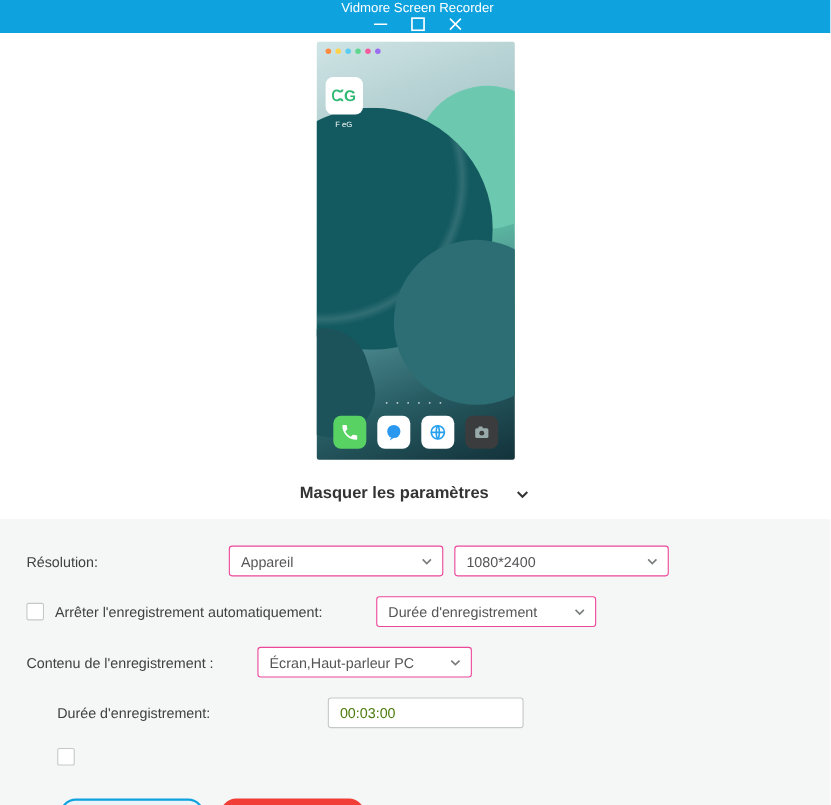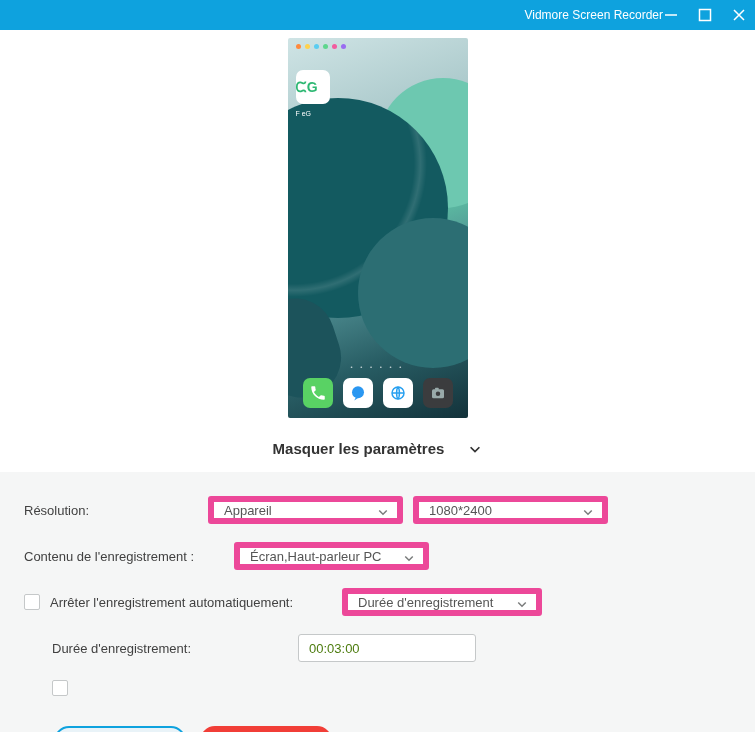--- a/index.html
+++ b/index.html
@@ -1,58 +1,58 @@
 <!DOCTYPE html>
 <html><head>
 <meta charset="utf-8">
 <style>
   * { box-sizing: border-box; margin: 0; padding: 0; font-family: -apple-system, "Segoe UI", Arial, sans-serif; }
   body { width: 755px; height: 732px; background: #fff; overflow: hidden; }
 
   
-  .titlebar { height: 30px; background: #0ea2de; display: flex; align-items: center; justify-content: flex-end; color: #fff; padding: 0 8px 0 12px; }
+  .titlebar { height: 30px; background: #0ea2de; display: flex; align-items: center; justify-content: flex-start; color: #fff; padding: 0 8px 0 12px; flex-direction: column; }
   .titlebar .title { font-size: 12px; font-weight: 400; }
   .win-controls { display: flex; gap: 18px; align-items: center; }
   .win-btn { width: 16px; height: 16px; display: flex; align-items: center; justify-content: center; cursor: pointer; }
   .win-btn svg { stroke: #fff; stroke-width: 1.5; fill: none; }
 
   
   .preview-wrap { display: flex; justify-content: center; padding: 8px 0 14px 0; background: #fff; }
   .phone {
     width: 180px; height: 380px; border-radius: 2px; position: relative; overflow: hidden;
     background: linear-gradient(160deg,#cfe4e5 0%, #a8c7c9 28%, #5ec2a4 48%, #4f8e92 62%, #285d64 80%, #13323a 100%);
   }
   .phone-status { position:absolute; top:6px; left:8px; display:flex; gap:4px; }
   .phone-status .dot { width:5px;height:5px;border-radius:50%;background:#ff8a3d; }
   .phone-status .dot:nth-child(2){background:#ffd24d;}
   .phone-status .dot:nth-child(3){background:#5acdf1;}
   .phone-status .dot:nth-child(4){background:#5ed68d;}
   .phone-status .dot:nth-child(5){background:#f25c9e;}
   .phone-status .dot:nth-child(6){background:#9a6df1;}
-  .phone-app { position:absolute; top:32px; left:8px; width:34px;height:34px;border-radius:7px;background:#fff;display:flex;align-items:center;justify-content:flex-start;color:#2eb873;font-weight:700;font-size:14px; }
+  .phone-app { position:absolute; top:32px; left:8px; width:34px;height:34px;border-radius:7px;background:#fff;display:flex;align-items:center;justify-content:center;color:#2eb873;font-weight:700;font-size:14px; }
   .phone-app .sub { position:absolute; bottom:-13px; font-size:7px; color:#fff; font-weight:400; }
   .wave { position:absolute; border-radius:50%; }
   .wave.a { width:220px;height:220px;left:-60px;top:60px;background:radial-gradient(circle at 30% 30%, rgba(255,255,255,0) 55%, rgba(255,255,255,0.12) 58%, rgba(255,255,255,0) 61%), #135a60; }
   .wave.b { width:130px;height:130px;left:90px;top:40px;background:#6dc8b0; }
   .wave.c { width:150px;height:150px;left:70px;top:180px;background:#2c6e73; }
   .wave.d { width:80px;height:100px;left:-30px;top:260px;background:#1c535b; transform:rotate(-18deg); border-radius:40px; }
   .dock { position:absolute; bottom:10px; left:0; right:0; display:flex; justify-content:center; gap:10px; }
   .dock-item { width:30px;height:30px;border-radius:7px;display:flex;align-items:center;justify-content:center;font-size:16px; }
   .dock-dots { position:absolute; bottom:48px; left:0;right:0; text-align:center; color:rgba(255,255,255,.7); font-size:6px; letter-spacing:3px; }
 
   
   .toggle-settings { text-align:center; padding: 8px 0 14px 0; }
   .toggle-btn { background:none;border:none;font-size:15px;font-weight:700;color:#333;cursor:pointer;display:inline-flex;align-items:center;gap:24px; }
   .toggle-btn svg { width:14px;height:14px;stroke:#333;stroke-width:2;fill:none; }
 
   
   .settings { background:#f5f6f6; padding: 24px 24px 4px 24px; }
   .row { display:flex; align-items:center; margin-bottom: 18px; gap: 10px; }
   .label { font-size:13px; color:#414141; }
-  .select { border:6px solid #ec4899; background:#fff; border-radius:3px; height:28px; display:flex; align-items:flex-end; justify-content:space-between; padding:0 8px 0 10px; font-size:13px; color:#555; cursor:pointer; }
+  .select { border:1px solid #ec4899; background:#fff; border-radius:3px; height:28px; display:flex; align-items:center; justify-content:space-between; padding:0 8px 0 10px; font-size:13px; color:#555; cursor:pointer; }
   .select svg { width:12px;height:12px;stroke:#7a7c7c;stroke-width:2;fill:none; }
   .sel-res { width:195px; }
   .sel-content { width:195px; }
   .sel-out { width:195px; }
   .sel-stop { width:200px; }
   .checkbox { width:16px;height:16px;border:1px solid #c5c8c9;background:#fff;border-radius:2px;cursor:pointer; }
   .input-time { border:1px solid #c5c8c9; background:#fff; border-radius:3px; height:28px; width:178px; padding:0 10px; font-size:13px; color:#4d7c0f; display:flex; align-items:center; }
   .indent { padding-left:28px;margin-top:12px; }
 
   
@@ -155,40 +155,40 @@
     </div>
     <div class="select sel-out">
       <span>1080*2400</span>
       <svg viewBox="0 0 16 16">
           <path d="M3 6l5 5 5-5"></path>
         </svg>
     </div>
   </div>
 
   <div class="row">
-    <span class="label" style="width:200px">Contenu de l'enregistrement :</span>
-    <div class="select sel-content">
-      <span>Écran,Haut-parleur PC</span>
-      <svg viewBox="0 0 16 16">
-          <path d="M3 6l5 5 5-5"></path>
-        </svg>
-    </div>
-  </div>
-
-  <div class="row">
     <div class="checkbox"></div>
     <span class="label" style="width:282px">Arrêter l'enregistrement automatiquement:</span>
     <div class="select sel-stop">
       <span>Durée d'enregistrement</span>
       <svg viewBox="0 0 16 16">
           <path d="M3 6l5 5 5-5"></path>
         </svg>
     </div>
   </div>
 
+  <div class="row">
+    <span class="label" style="width:200px">Contenu de l'enregistrement :</span>
+    <div class="select sel-content">
+      <span>Écran,Haut-parleur PC</span>
+      <svg viewBox="0 0 16 16">
+          <path d="M3 6l5 5 5-5"></path>
+        </svg>
+    </div>
+  </div>
+
   <div class="row indent">
     <span class="label" style="width:236px">Durée d'enregistrement:</span>
     <div class="input-time">
       <span>00:03:00</span>
     </div>
   </div>
 
   <div class="row indent">
     <div class="checkbox"></div>
   </div>

